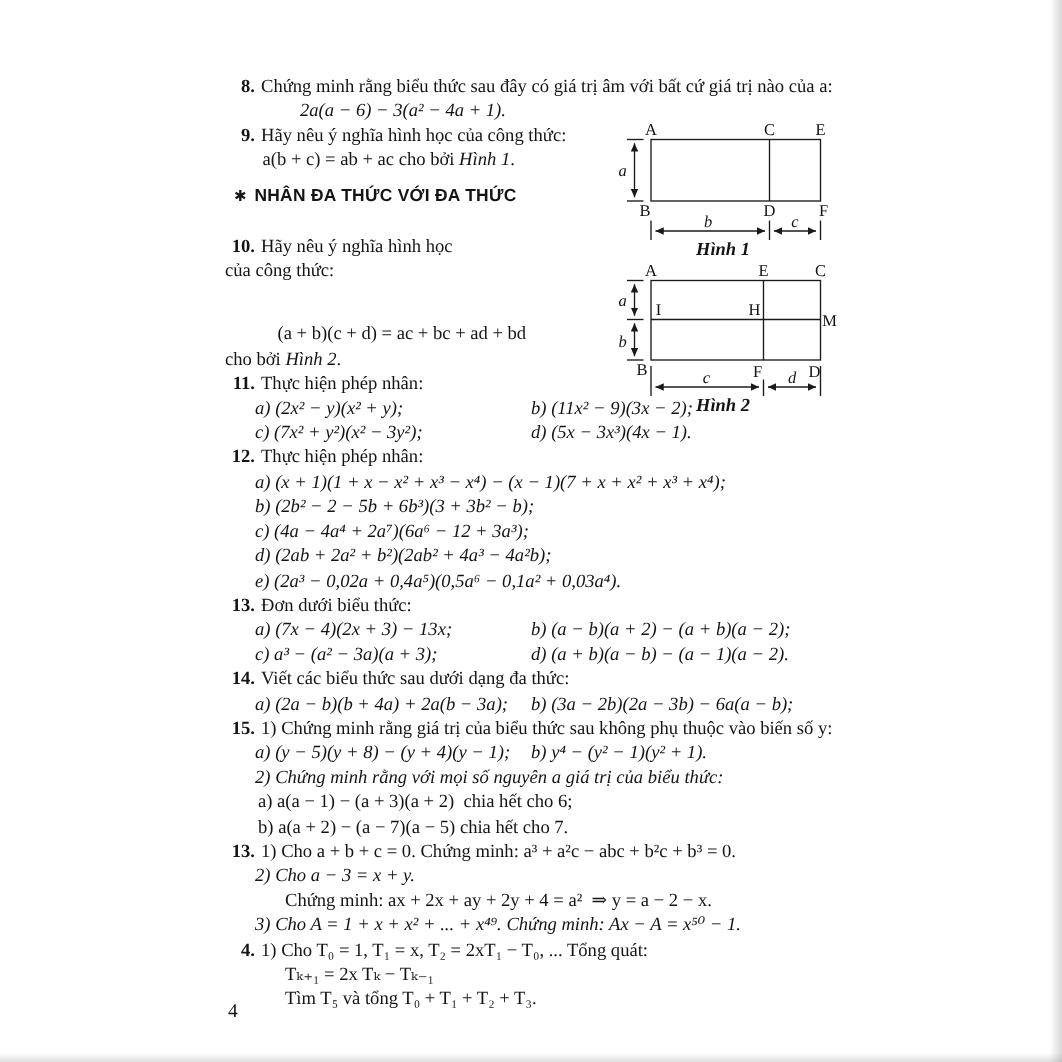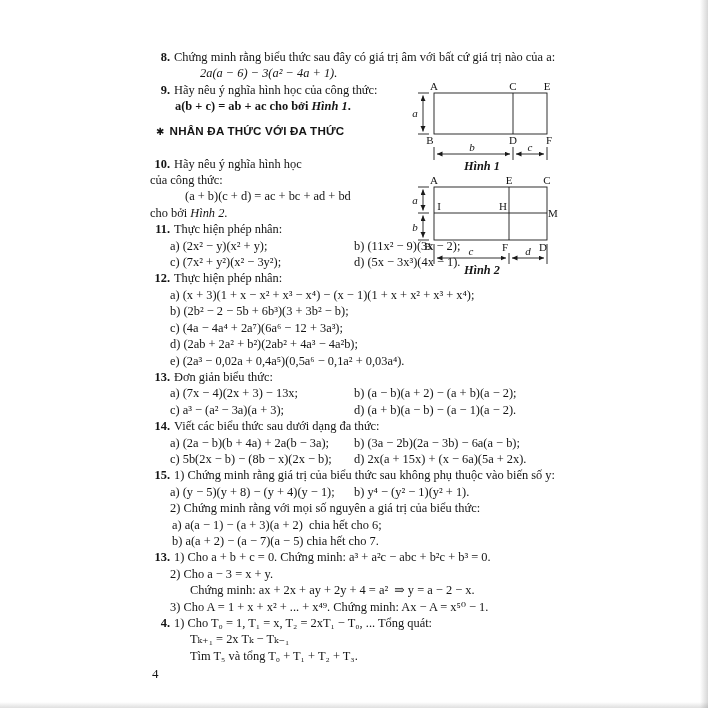--- a/index.html
+++ b/index.html
@@ -1,22 +1,22 @@
 <!DOCTYPE html>
 <html><head>
 <meta charset="utf-8">
 <style>
   html,body{margin:0;padding:0;background:#ffffff;}
   .page{position:relative;width:708px;height:708px;background:#ffffff;overflow:hidden;
         font-family:"Liberation Serif","DejaVu Serif","DejaVu Sans",serif;font-size:12.4px;color:#141414;}
   .content{position:absolute;left:150px;top:49px;width:500px;}
   .line{white-space:pre;line-height:16.4px;}
   .num{display:inline-block;width:20px;text-align:right;margin-right:4px;font-weight:700;}
-  .ind-20{padding-left:20px;} .ind-22{padding-left:22px;} .ind-25{padding-left:25px;font-weight:bold;}
-  .ind-35{padding-left:35px;} .ind-40{padding-left:40px;} .ind-50{padding-left:50px;font-style:italic;}
+  .ind-20{padding-left:20px;font-style:italic;} .ind-22{padding-left:22px;} .ind-25{padding-left:25px;}
+  .ind-35{padding-left:35px;margin-top:26px;} .ind-40{padding-left:40px;} .ind-50{padding-left:50px;font-style:italic;}
   .col1{display:inline-block;width:184px;}
   i{font-style:italic;}
   .heading{font-family:"Liberation Sans","DejaVu Sans",sans-serif;font-weight:700;font-size:11.6px;
            letter-spacing:0.2px;margin:9px 0 19px 6px;white-space:pre;}
   .heading .star{font-size:10px;margin-right:5px;}
   .pagenum{position:absolute;left:152px;top:666px;font-size:13px;}
   .fig{position:absolute;}
   .fig rect,.fig line{stroke:#1a1a1a;stroke-width:0.9;fill:none;}
   .fig marker path{fill:#1a1a1a;stroke:none;}
   .fig text{font-size:11px;fill:#141414;text-anchor:middle;font-family:"Liberation Serif","DejaVu Serif",serif;}
@@ -43,33 +43,32 @@
     <div class="line"><span class="num">10.</span><span>Hãy nêu ý nghĩa hình học</span></div>
     <div class="line">của công thức:</div>
     <div class="line ind-35">(a + b)(c + d) = ac + bc + ad + bd</div>
     <div class="line"><span>cho bởi </span><i>Hình 2</i><span>.</span></div>
 
     <div class="line"><span class="num">11.</span><span>Thực hiện phép nhân:</span></div>
     <div class="line ind-20"><span class="col1">a) (2x² − y)(x² + y);</span><span>b) (11x² − 9)(3x − 2);</span></div>
     <div class="line ind-20"><span class="col1">c) (7x² + y²)(x² − 3y²);</span><span>d) (5x − 3x³)(4x − 1).</span></div>
 
     <div class="line"><span class="num">12.</span><span>Thực hiện phép nhân:</span></div>
-    <div class="line ind-20">a) (x + 3)(1 + x − x² + x³ − x⁴) − (x − 1)(1 + x + x² + x³ + x⁴);</div>
+    <div class="line ind-20">a) (x + 1)(1 + x − x² + x³ − x⁴) − (x − 1)(7 + x + x² + x³ + x⁴);</div>
     <div class="line ind-20">b) (2b² − 2 − 5b + 6b³)(3 + 3b² − b);</div>
     <div class="line ind-20">c) (4a − 4a⁴ + 2a⁷)(6a⁶ − 12 + 3a³);</div>
     <div class="line ind-20">d) (2ab + 2a² + b²)(2ab² + 4a³ − 4a²b);</div>
     <div class="line ind-20">e) (2a³ − 0,02a + 0,4a⁵)(0,5a⁶ − 0,1a² + 0,03a⁴).</div>
 
-    <div class="line"><span class="num">13.</span><span>Đơn giản biểu thức:</span></div>
+    <div class="line"><span class="num">13.</span><span>Đơn dưới biểu thức:</span></div>
     <div class="line ind-20"><span class="col1">a) (7x − 4)(2x + 3) − 13x;</span><span>b) (a − b)(a + 2) − (a + b)(a − 2);</span></div>
     <div class="line ind-20"><span class="col1">c) a³ − (a² − 3a)(a + 3);</span><span>d) (a + b)(a − b) − (a − 1)(a − 2).</span></div>
 
     <div class="line"><span class="num">14.</span><span>Viết các biểu thức sau dưới dạng đa thức:</span></div>
     <div class="line ind-20"><span class="col1">a) (2a − b)(b + 4a) + 2a(b − 3a);</span><span>b) (3a − 2b)(2a − 3b) − 6a(a − b);</span></div>
-    <div class="line ind-20"><span class="col1">c) 5b(2x − b) − (8b − x)(2x − b);</span><span>d) 2x(a + 15x) + (x − 6a)(5a + 2x).</span></div>
 
     <div class="line"><span class="num">15.</span><span>1) Chứng minh rằng giá trị của biểu thức sau không phụ thuộc vào biến số y:</span></div>
     <div class="line ind-20"><span class="col1">a) (y − 5)(y + 8) − (y + 4)(y − 1);</span><span>b) y⁴ − (y² − 1)(y² + 1).</span></div>
     <div class="line ind-20">2) Chứng minh rằng với mọi số nguyên a giá trị của biểu thức:</div>
     <div class="line ind-22">a) a(a − 1) − (a + 3)(a + 2)  chia hết cho 6;</div>
     <div class="line ind-22">b) a(a + 2) − (a − 7)(a − 5) chia hết cho 7.</div>
 
     <div class="line"><span class="num">13.</span><span>1) Cho a + b + c = 0. Chứng minh: a³ + a²c − abc + b²c + b³ = 0.</span></div>
     <div class="line ind-20">2) Cho a − 3 = x + y.</div>
     <div class="line ind-40">Chứng minh: ax + 2x + ay + 2y + 4 = a²  ⇒ y = a − 2 − x.</div>

